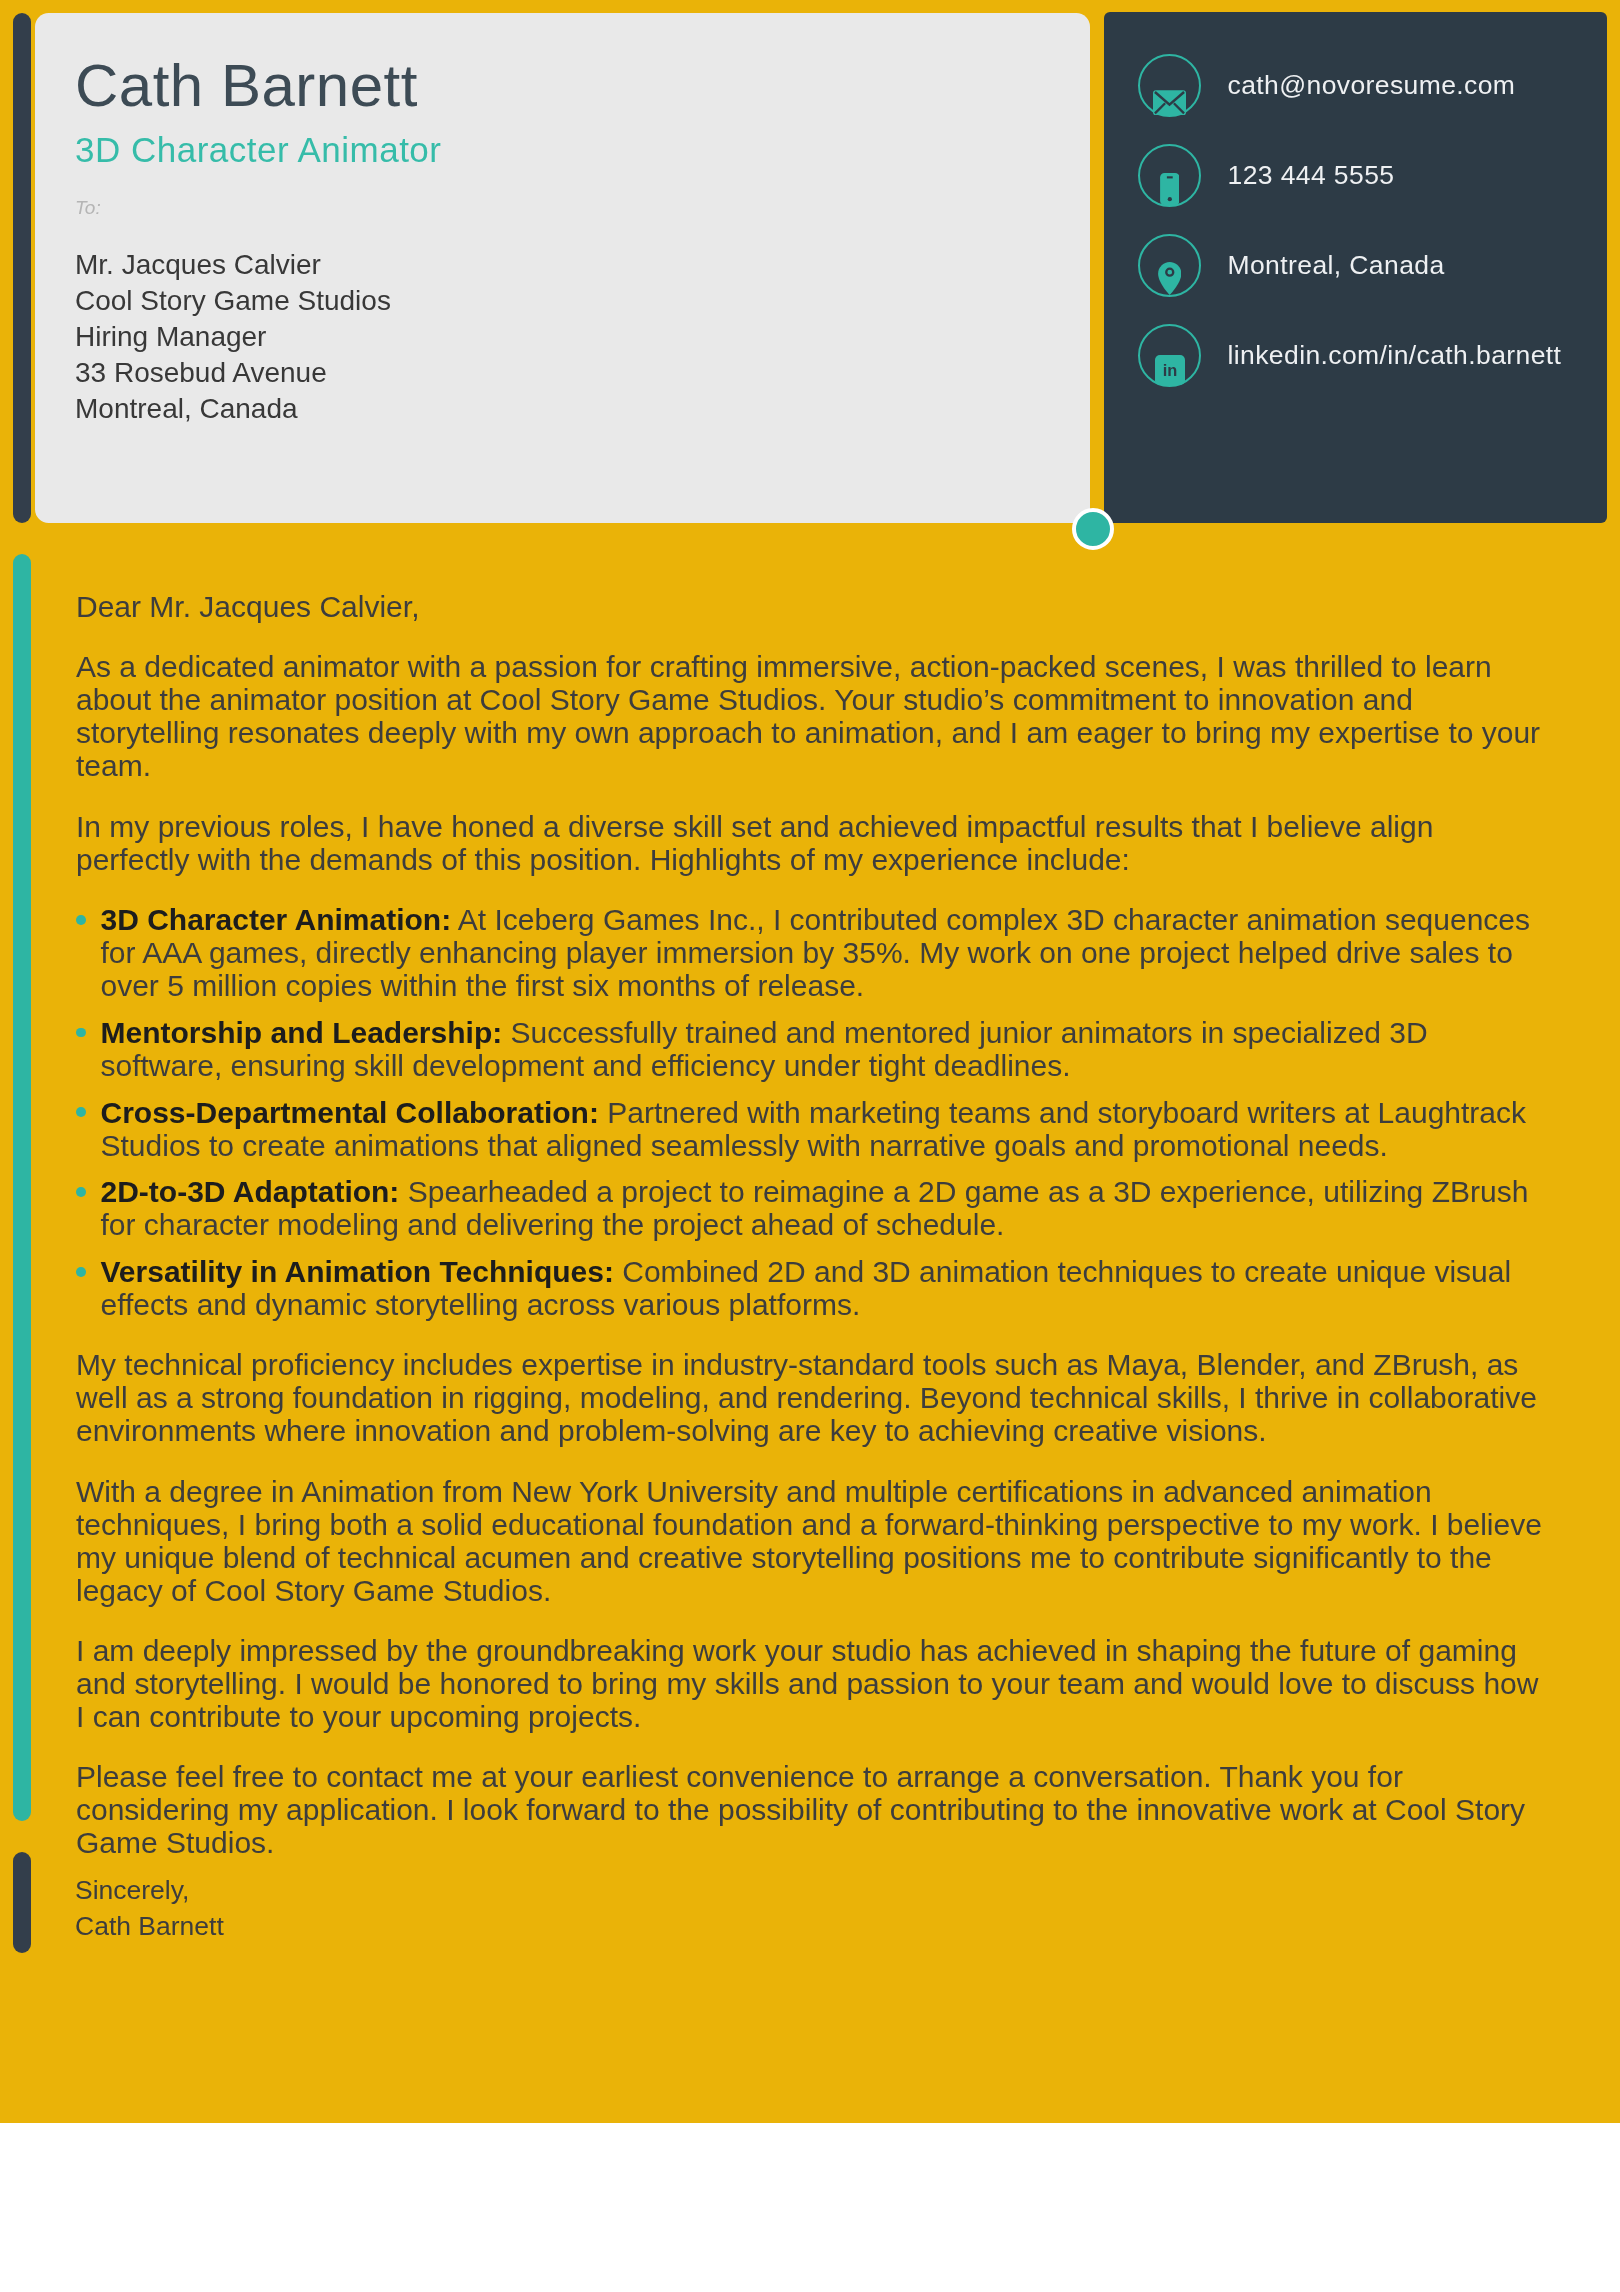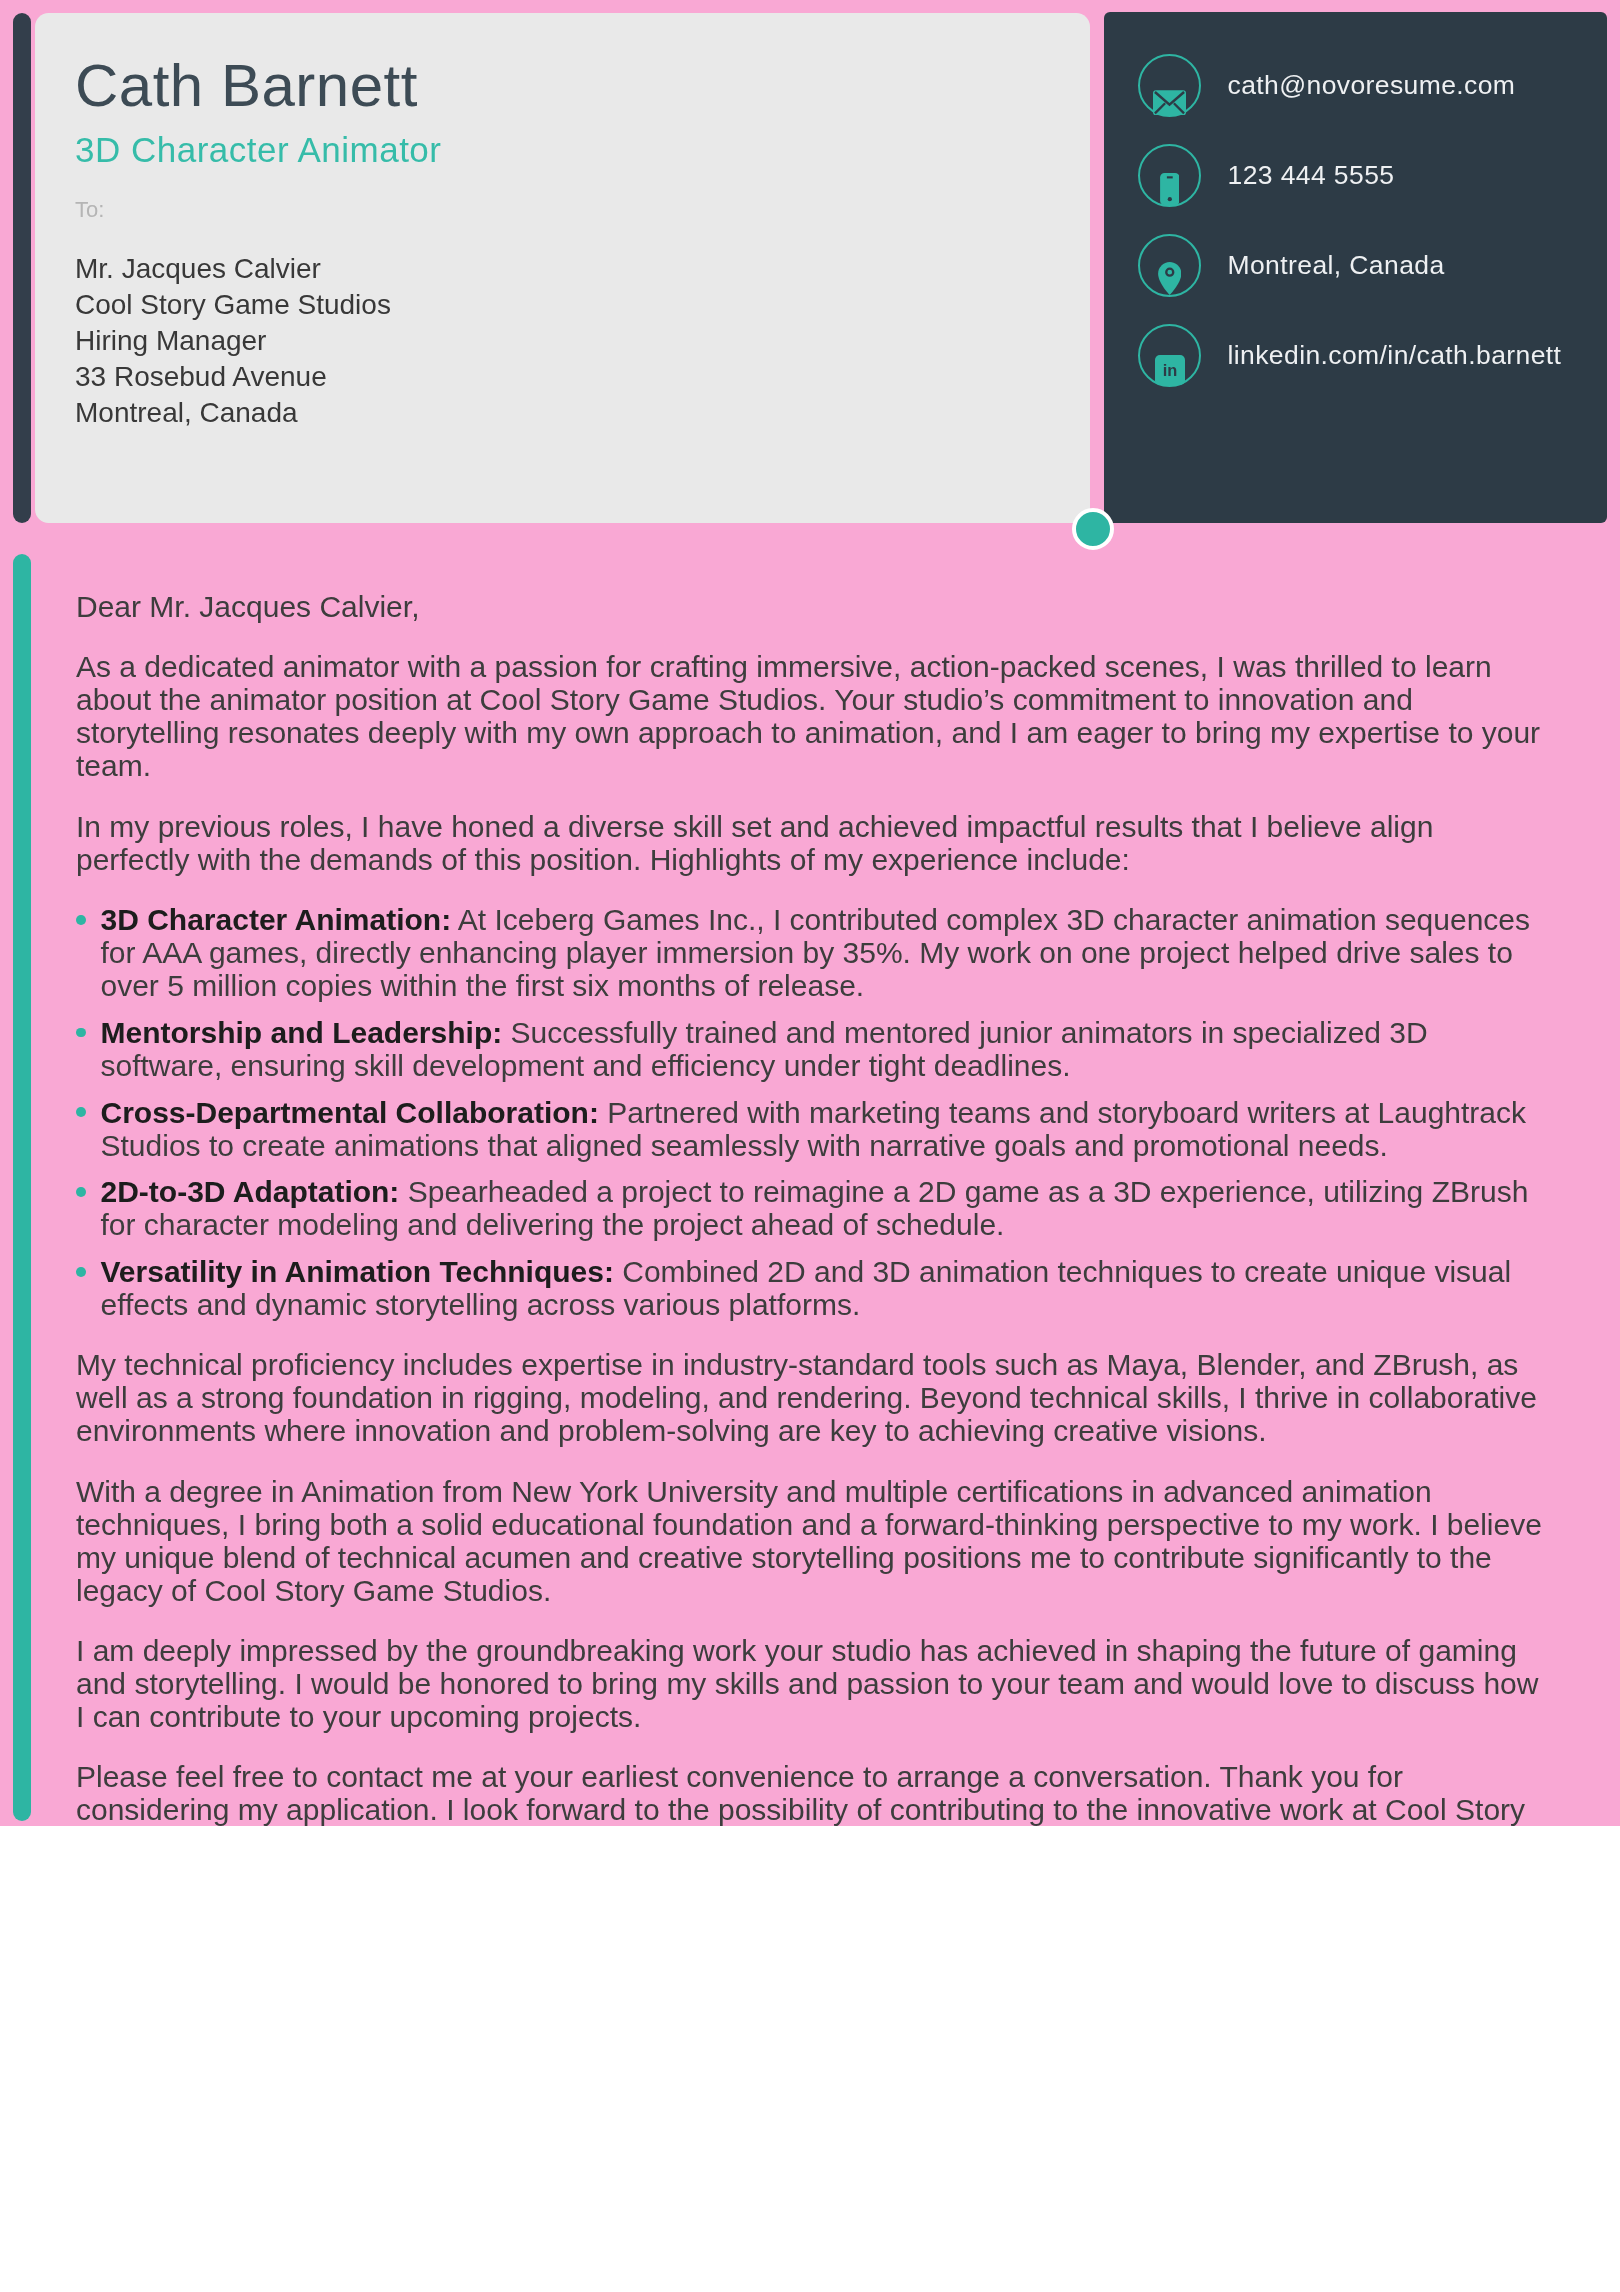--- a/index.html
+++ b/index.html
@@ -1,37 +1,37 @@
 <!DOCTYPE html>
 <html><head>
 <meta charset="utf-8">
 <style>
   html,body{margin:0;padding:0;background:#ffffff;}
   .page{
     position:relative;
-    width:1620px;height:1826px;
-    background:#f9a8d4;
+    width:1620px;height:2123px;
+    background:#eab308;
     font-family:"Liberation Sans", sans-serif;
     overflow:hidden;
   }
   
   .bar{position:absolute;left:12.7px;width:18.6px;border-radius:9.8px;}
   .bar-top{top:12.7px;height:510px;background:#333e4b;}
   .bar-teal{top:554px;height:1267px;background:#2eb5a3;}
   .bar-sign{top:1852px;height:101px;background:#333e4b;}
 
   
   .gray-box{
     position:absolute;left:35px;top:12.7px;width:1055px;height:510px;
     background:#e9e9e9;border-radius:13.7px;
     padding:41px 0 0 40px;box-sizing:border-box;
   }
   .name{font-size:60px;line-height:1.08;color:#3d4b55;letter-spacing:0.5px;}
   .job-title{margin-top:12px;font-size:35px;color:#36bca9;letter-spacing:0.5px;}
-  .to-label{margin-top:26.5px;font-size:22px;color:#b5b5b5;}
+  .to-label{margin-top:26.5px;font-size:19px;font-style:italic;color:#b5b5b5;}
   .recipient{margin-top:28px;font-size:28px;line-height:36px;color:#383838;}
 
   
   .dark-panel{
     position:absolute;left:1104px;top:11.8px;width:503px;height:511px;
     background:#2d3b46;border-radius:6px;
     padding-top:29px;box-sizing:border-box;
   }
   .contact-row{display:flex;align-items:center;height:90px;padding-left:34px;}
   .icon-circle{

